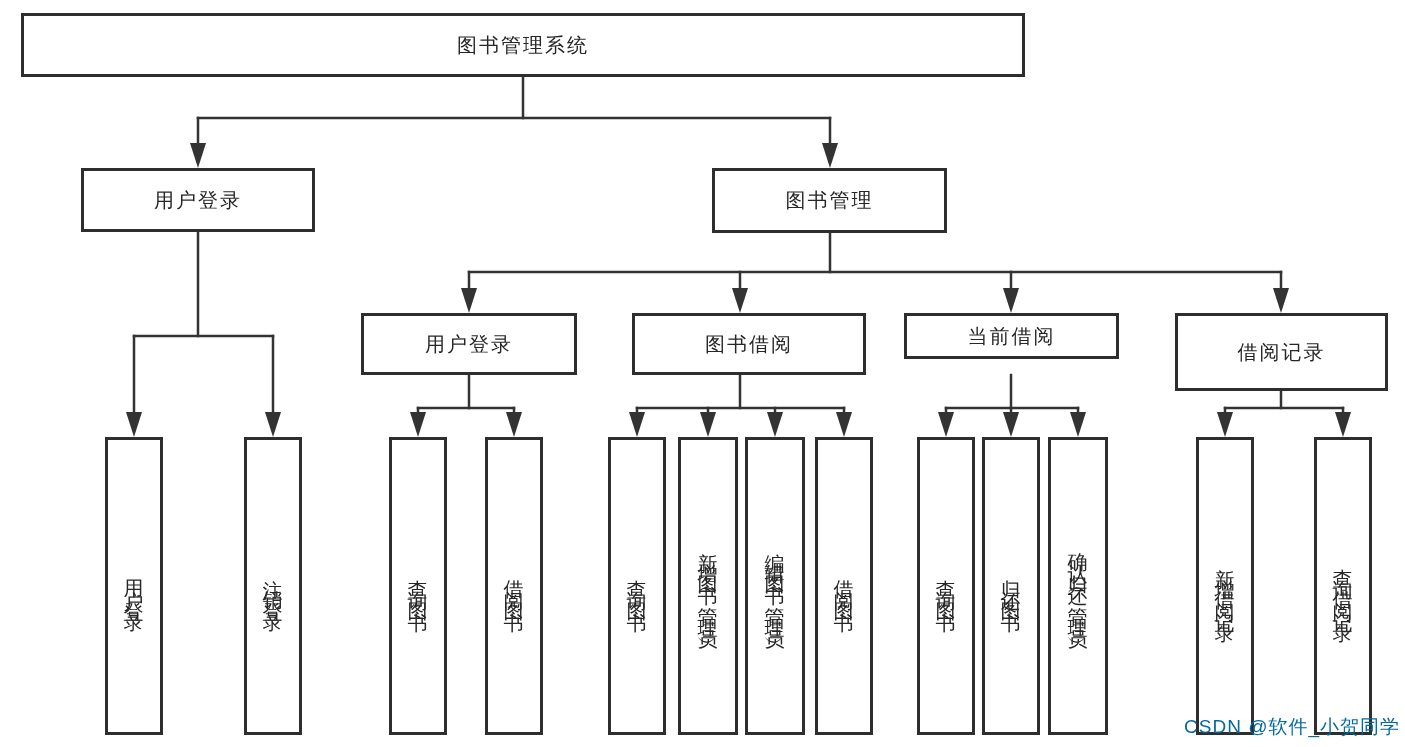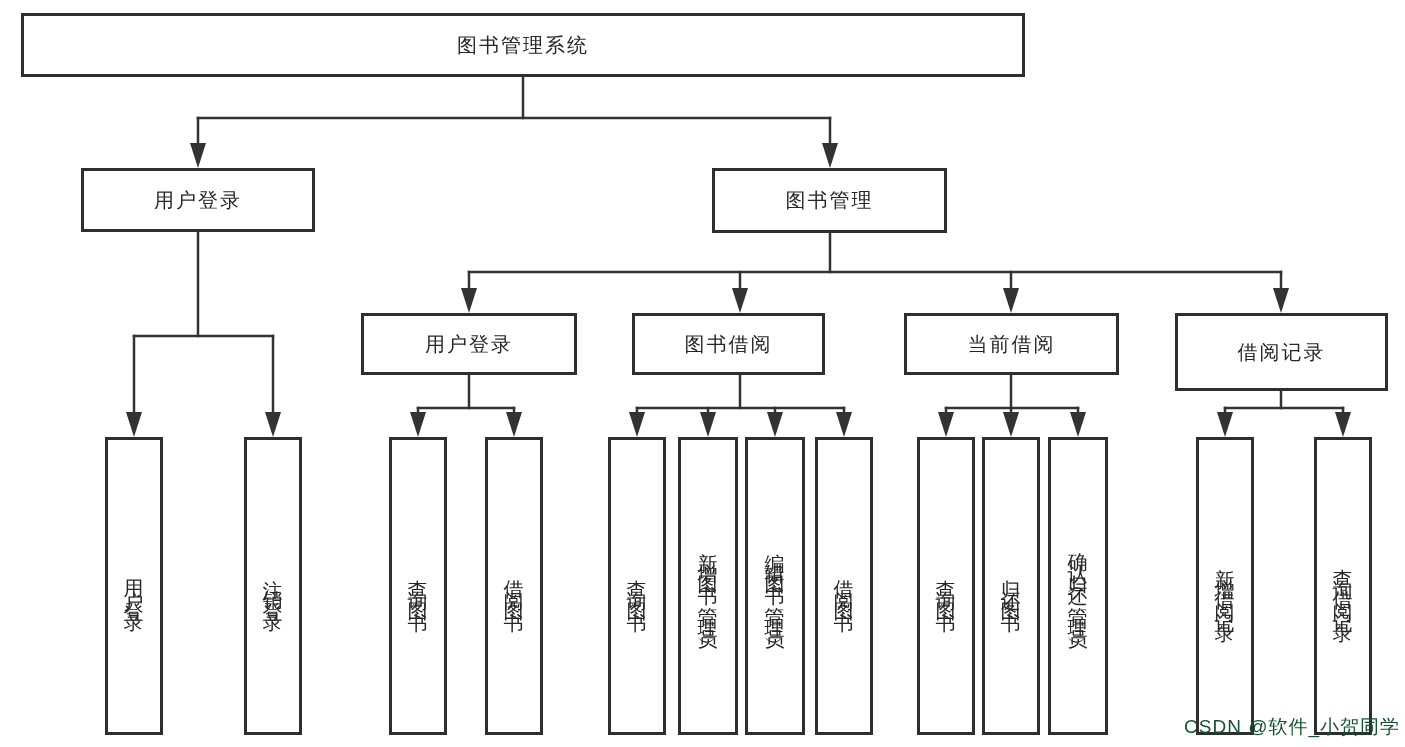--- a/index.html
+++ b/index.html
@@ -33,21 +33,21 @@
     letter-spacing:11px;
     line-height:1;
   }
   #watermark{
     position:absolute;
     right:5px;
     top:714px;
     z-index:3;
     font-size:19px;
     letter-spacing:1px;
-    color:#14532d;
+    color:#0369a1;
     white-space:nowrap;
   }
 </style>
 </head>
 <body>
 
 <div id="canvas">
 
   <svg id="connectors" width="1405" height="747">
       <line x1="523" y1="68" x2="523" y2="118" stroke="#333333" stroke-width="2.5" stroke-linecap="square"></line>
@@ -111,24 +111,24 @@
   <div class="box h" style="left:81px;top:168px;width:234px;height:64px">
     <span>用户登录</span>
   </div>
   <div class="box h" style="left:712px;top:168px;width:235px;height:65px">
     <span>图书管理</span>
   </div>
 
   <div class="box h" style="left:361px;top:313px;width:216px;height:62px">
     <span>用户登录</span>
   </div>
-  <div class="box h" style="left:632px;top:313px;width:193px;height:62px">
+  <div class="box h" style="left:632px;top:313px;width:234px;height:62px">
     <span>图书借阅</span>
   </div>
-  <div class="box h" style="left:904px;top:313px;width:215px;height:62px">
+  <div class="box h" style="left:904px;top:313px;width:215px;height:46px">
     <span>当前借阅</span>
   </div>
   <div class="box h" style="left:1175px;top:313px;width:213px;height:78px">
     <span>借阅记录</span>
   </div>
 
   <div class="box v" style="left:105px;top:437px;width:58px;height:298px">
     <span>用户登录</span>
   </div>
   <div class="box v" style="left:244px;top:437px;width:58px;height:298px">

